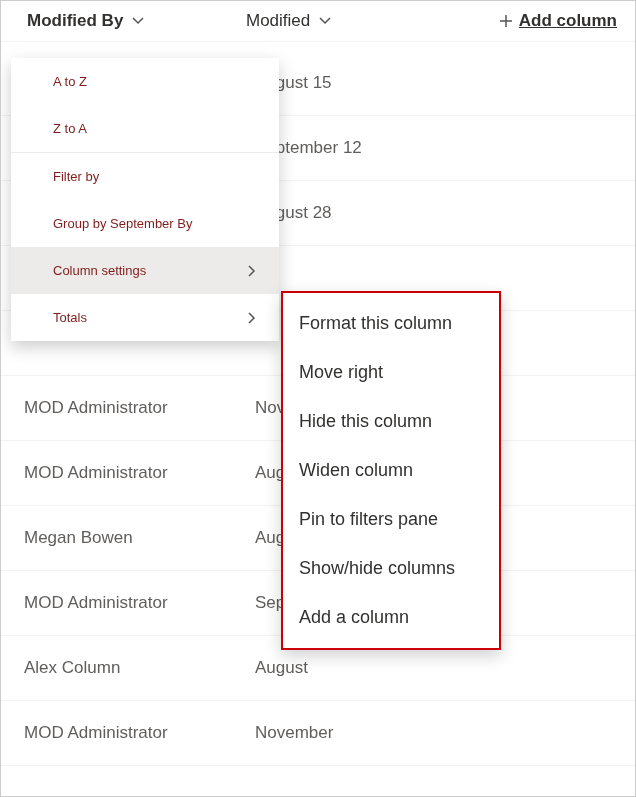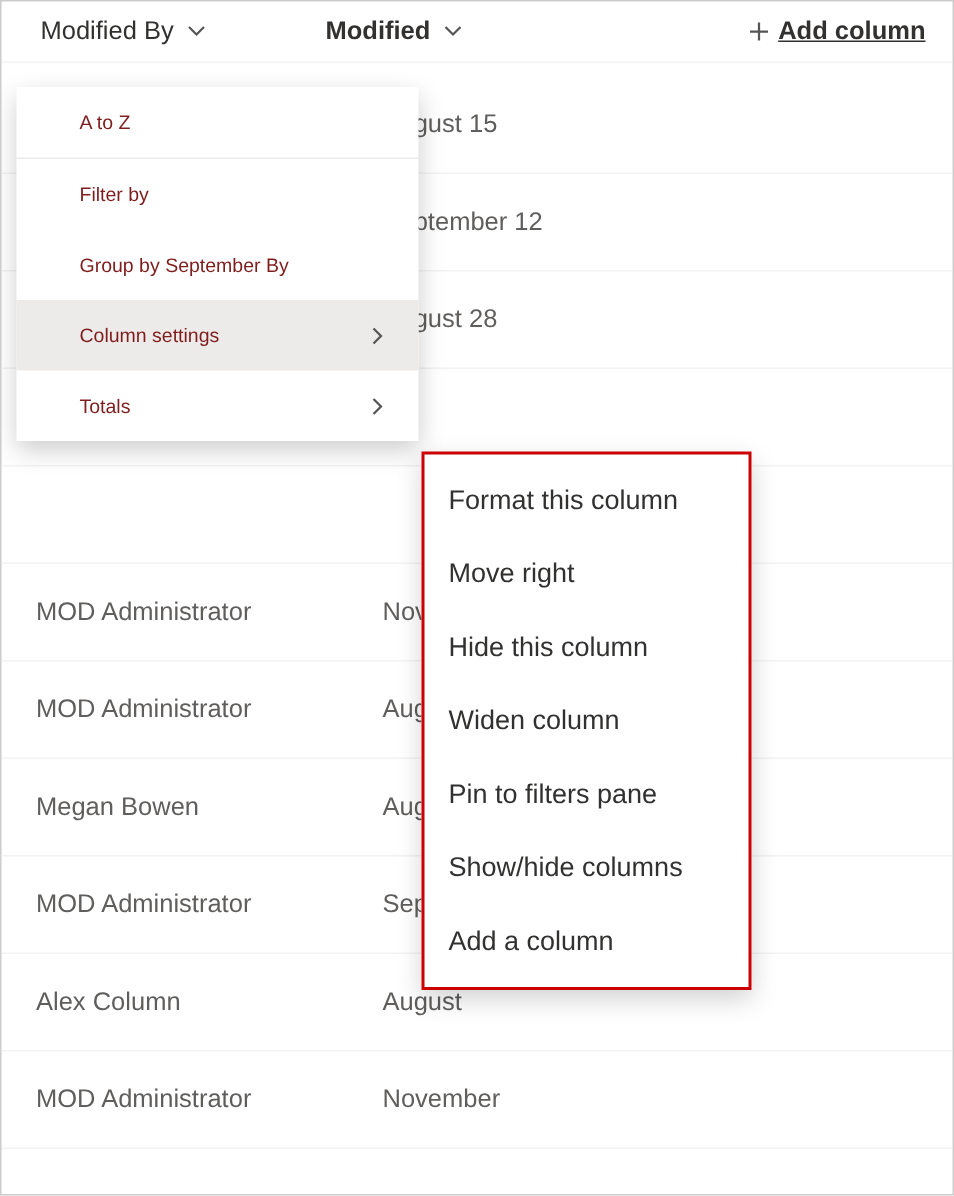--- a/index.html
+++ b/index.html
@@ -15,22 +15,22 @@
     border: 1px solid #ccc;
     position: relative;
     overflow: hidden;
   }
   .header-row {
     display: flex;
     align-items: center;
     padding: 10px 0;
     border-bottom: 1px solid #f3f2f1;
   }
-  .col-mod-by { width: 216px; padding-left: 26px; font-weight: 400; display:flex; align-items:center; gap:8px;}
-  .col-mod { width: 200px; font-weight: 700; display:flex; align-items:center; gap:8px;}
+  .col-mod-by { width: 245px; padding-left: 26px; font-weight: 700; display:flex; align-items:center; gap:8px;}
+  .col-mod { width: 200px; font-weight: 400; display:flex; align-items:center; gap:8px;}
   .col-add { flex: 1; text-align: right; padding-right: 18px; font-weight: 600; display:flex; align-items:center; justify-content:flex-end; gap:6px;text-decoration:underline;}
   .chev-down {
     width: 14px; height: 14px; display:inline-block;
   }
   .chev-down svg, .chev-right svg, .plus svg { display:block; }
   .plus { width:14px; height:14px; display:inline-block; }
   .data-rows {
     position: absolute;
     top: 50px;
     left: 0; right: 0; bottom: 0;
@@ -69,21 +69,21 @@
     background: #edebe9;
   }
   .dd-sep {
     border-top: 1px solid #eaeaea;
   }
   .chev-right { width:14px; height:14px; display:inline-block; color:#605e5c;}
   
   
   .submenu {
     position: absolute;
-    top: 300px;
+    top: 290px;
     left: 280px;
     width: 220px;
     background: #fff;
     box-shadow: 0 6px 16px rgba(0,0,0,0.18);
     z-index: 11;
     border: 2px solid #c00;
     padding: 6px 0;
   }
   .sub-item {
     padding: 14px 16px;
@@ -167,20 +167,23 @@
       </div>
     <div class="row">
         <div class="c1">MOD Administrator</div>
         <div class="c2">November</div>
       </div>
   </div>
 
   <div class="dropdown">
     <div class="dd-item">
         <span>A to Z</span>
+      </div>
+    <div class="dd-item">
+        <span>Z to A</span>
       </div>
     <div class="dd-item dd-sep">
         <span>Filter by</span>
       </div>
     <div class="dd-item">
         <span>Group by September By</span>
       </div>
     <div class="dd-item selected">
       <span>Column settings</span>
       <span class="chev-right">

